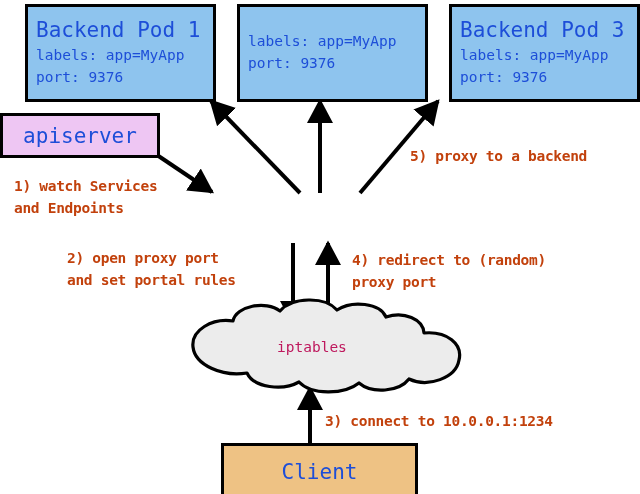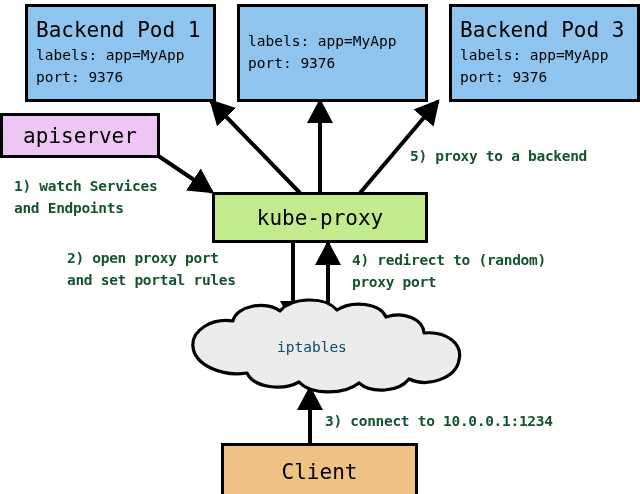--- a/index.html
+++ b/index.html
@@ -23,21 +23,21 @@
     height: 494px;
   }
   .node-box {
     position: absolute;
     box-sizing: border-box;
     border: 3px solid #000000;
     display: flex;
     flex-direction: column;
     justify-content: center;
     font-family: "DejaVu Sans Mono", monospace;
-    color: #000000;
+    color: #1d4ed8;
   }
   .pod-box {
     background: #8ec4ee;
     padding: 3px 8px 5px 8px;
   }
   .pod-title {
     font-size: 21px;
     line-height: 27px;
     letter-spacing: 0px;
     white-space: nowrap;
@@ -55,30 +55,30 @@
     line-height: 24px;
     white-space: nowrap;
   }
   #apiserver-box { background: #eec6f3; }
   #kubeproxy-box { background: #c4ea8e; }
   #client-box { background: #eec284; }
   .cloud-label {
     position: absolute;
     font-family: "DejaVu Sans Mono", monospace;
     font-size: 14.5px;
-    color: #0c4a6e;
+    color: #be185d;
     white-space: nowrap;
   }
   .step-label {
     position: absolute;
     font-family: "DejaVu Sans Mono", monospace;
     font-weight: bold;
     font-size: 14.5px;
     line-height: 20px;
-    color: #14532d;
+    color: #c2410c;
     white-space: nowrap;
     letter-spacing: -0.3px;
     text-align: center;
   }
 </style>
 </head>
 <body>
 
 <div id="canvas">
 
@@ -133,23 +133,20 @@
   <div class="node-box pod-box" id="pod-3-box" style="left:449px; top:4px; width:191px; height:98px;">
     <div class="pod-title">Backend Pod 3</div>
     <div class="pod-line">labels: app=MyApp</div>
     <div class="pod-line">port: 9376</div>
   </div>
 
   <div class="node-box plain-box" id="apiserver-box" style="left:0px; top:113px; width:160px; height:45px;">
     <div class="label">apiserver</div>
   </div>
 
-  <div class="node-box plain-box" id="kubeproxy-box" style="left:212px; top:192px; width:216px; height:51px;">
-    <div class="label">kube-proxy</div>
-  </div>
 
   <div class="cloud-label" style="left:277px; top:339px;">iptables</div>
 
   <div class="node-box plain-box" id="client-box" style="left:221px; top:443px; width:197px; height:57px;">
     <div class="label">Client</div>
   </div>
 
   <div class="step-label" style="left:14px; top:176px;">1) watch Services</div>
   <div class="step-label" style="left:14px; top:198px;">and Endpoints</div>
 

